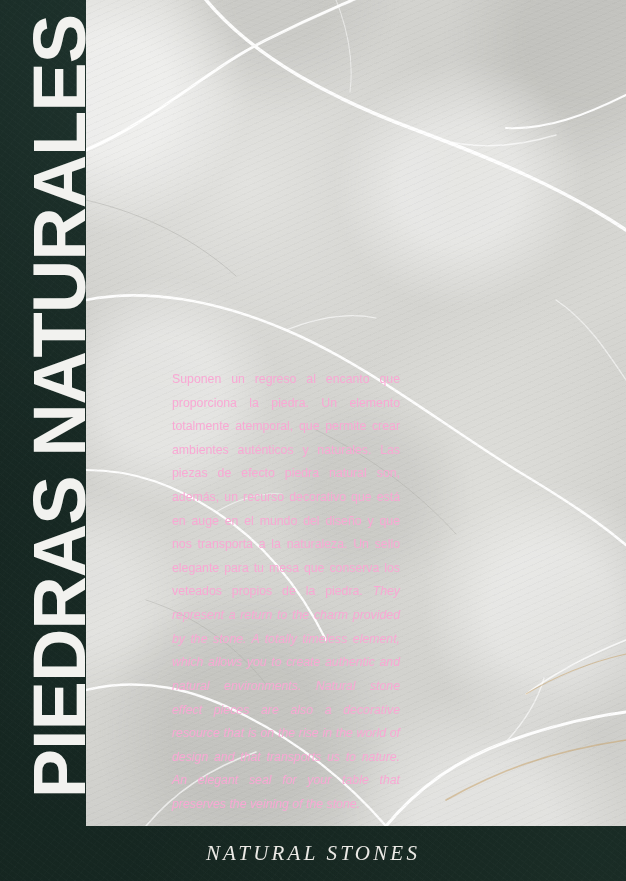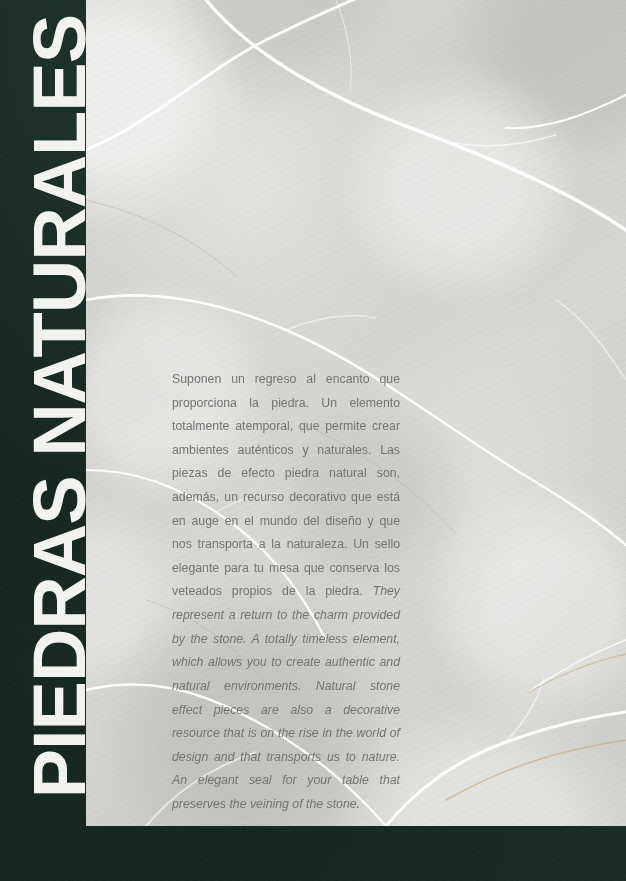--- a/index.html
+++ b/index.html
@@ -114,21 +114,21 @@
     margin: 0 0 28px 0;
     white-space: nowrap;
   }
 
   
   .copy {
     position: absolute;
     left: 172px;
     top: 368px;
     width: 228px;
-    color: #737373;
+    color: #f9a8d4;
     font-size: 12.3px;
     line-height: 1.92;
     text-align: justify;
     text-justify: inter-word;
   }
   .copy .es {
     font-family: "Liberation Sans", sans-serif;
     font-weight: 400;
   }
   .copy .en {
@@ -196,14 +196,17 @@
 
   <div class="vtitle-wrap">
     <h1 class="vtitle">PIEDRAS NATURALES</h1>
   </div>
 
   <div class="copy">
     <span class="es">Suponen un regreso al encanto que proporciona la piedra. Un elemento totalmente atemporal, que permite crear ambientes auténticos y naturales. Las piezas de efecto piedra natural son, además, un recurso decorativo que está en auge en el mundo del diseño y que nos transporta a la naturaleza. Un sello elegante para tu mesa que conserva los veteados propios de la piedra.</span>
     <span class="en">They represent a return to the charm provided by the stone. A totally timeless element, which allows you to create authentic and natural environments. Natural stone effect pieces are also a decorative resource that is on the rise in the world of design and that transports us to nature. An elegant seal for your table that preserves the veining of the stone.</span>
   </div>
 
+  <div class="footer">
+    <div class="footer-text">NATURAL STONES</div>
+  </div>
 
 </div>
 
 </body></html>

